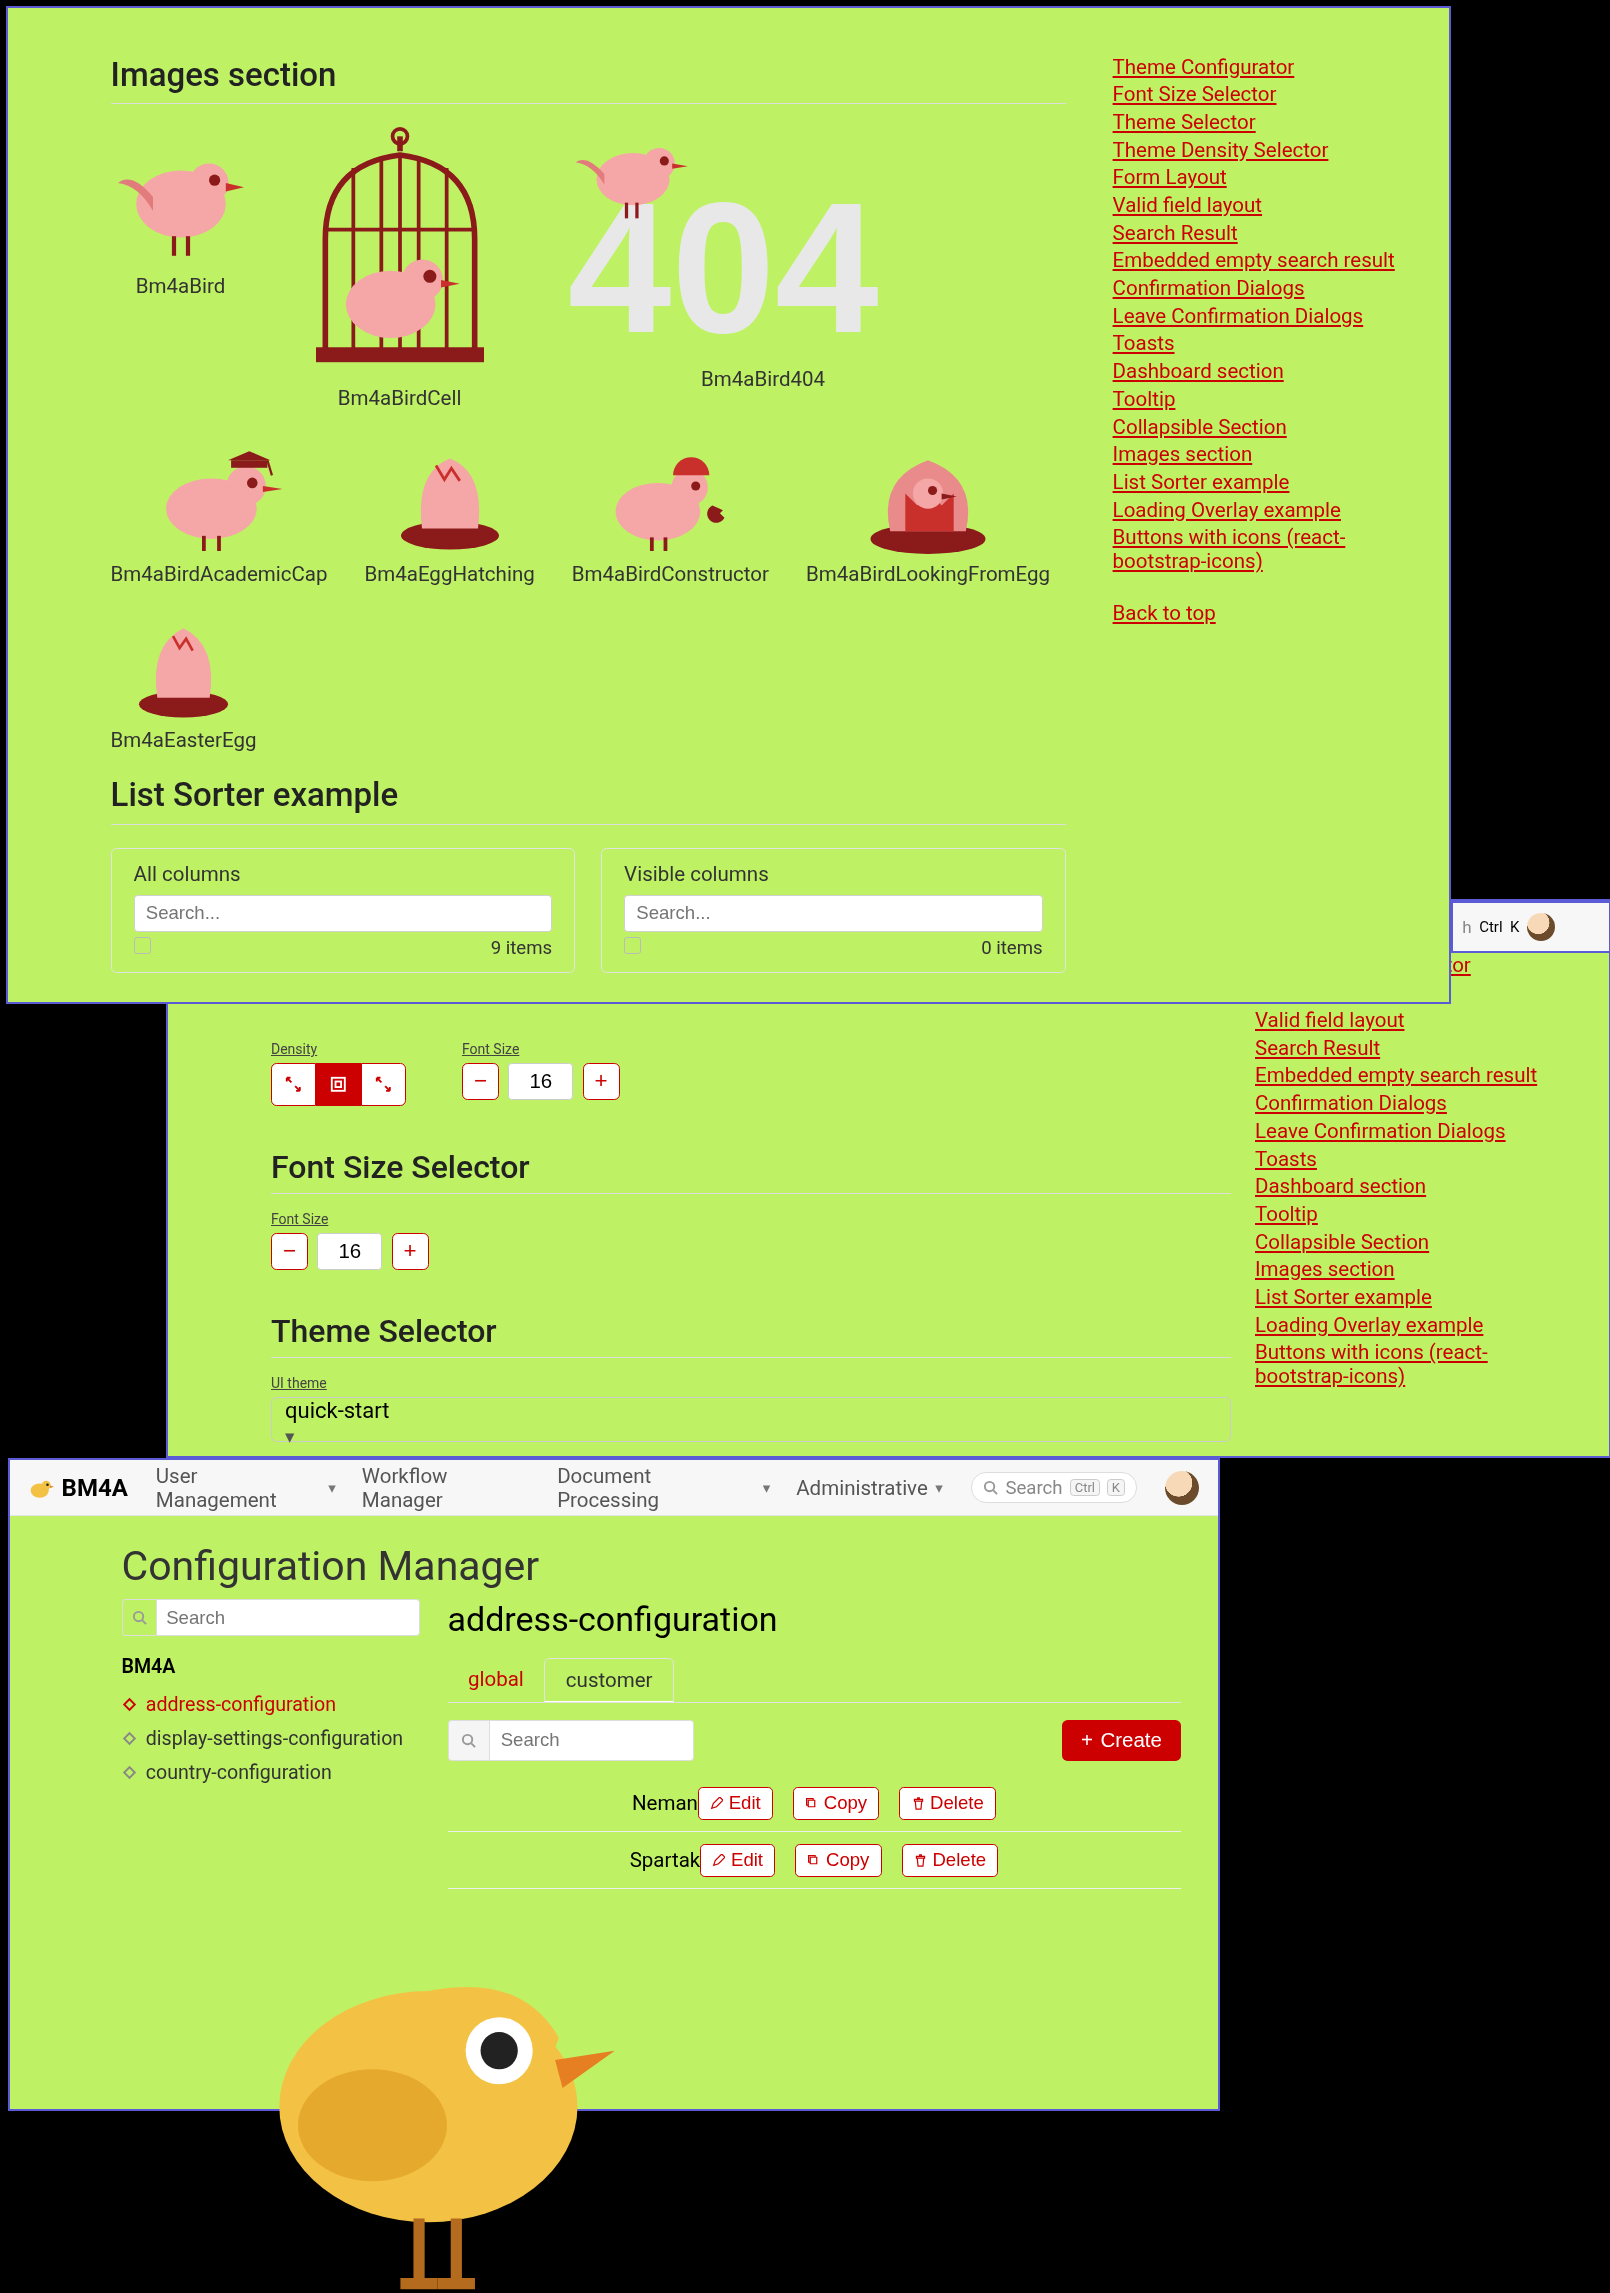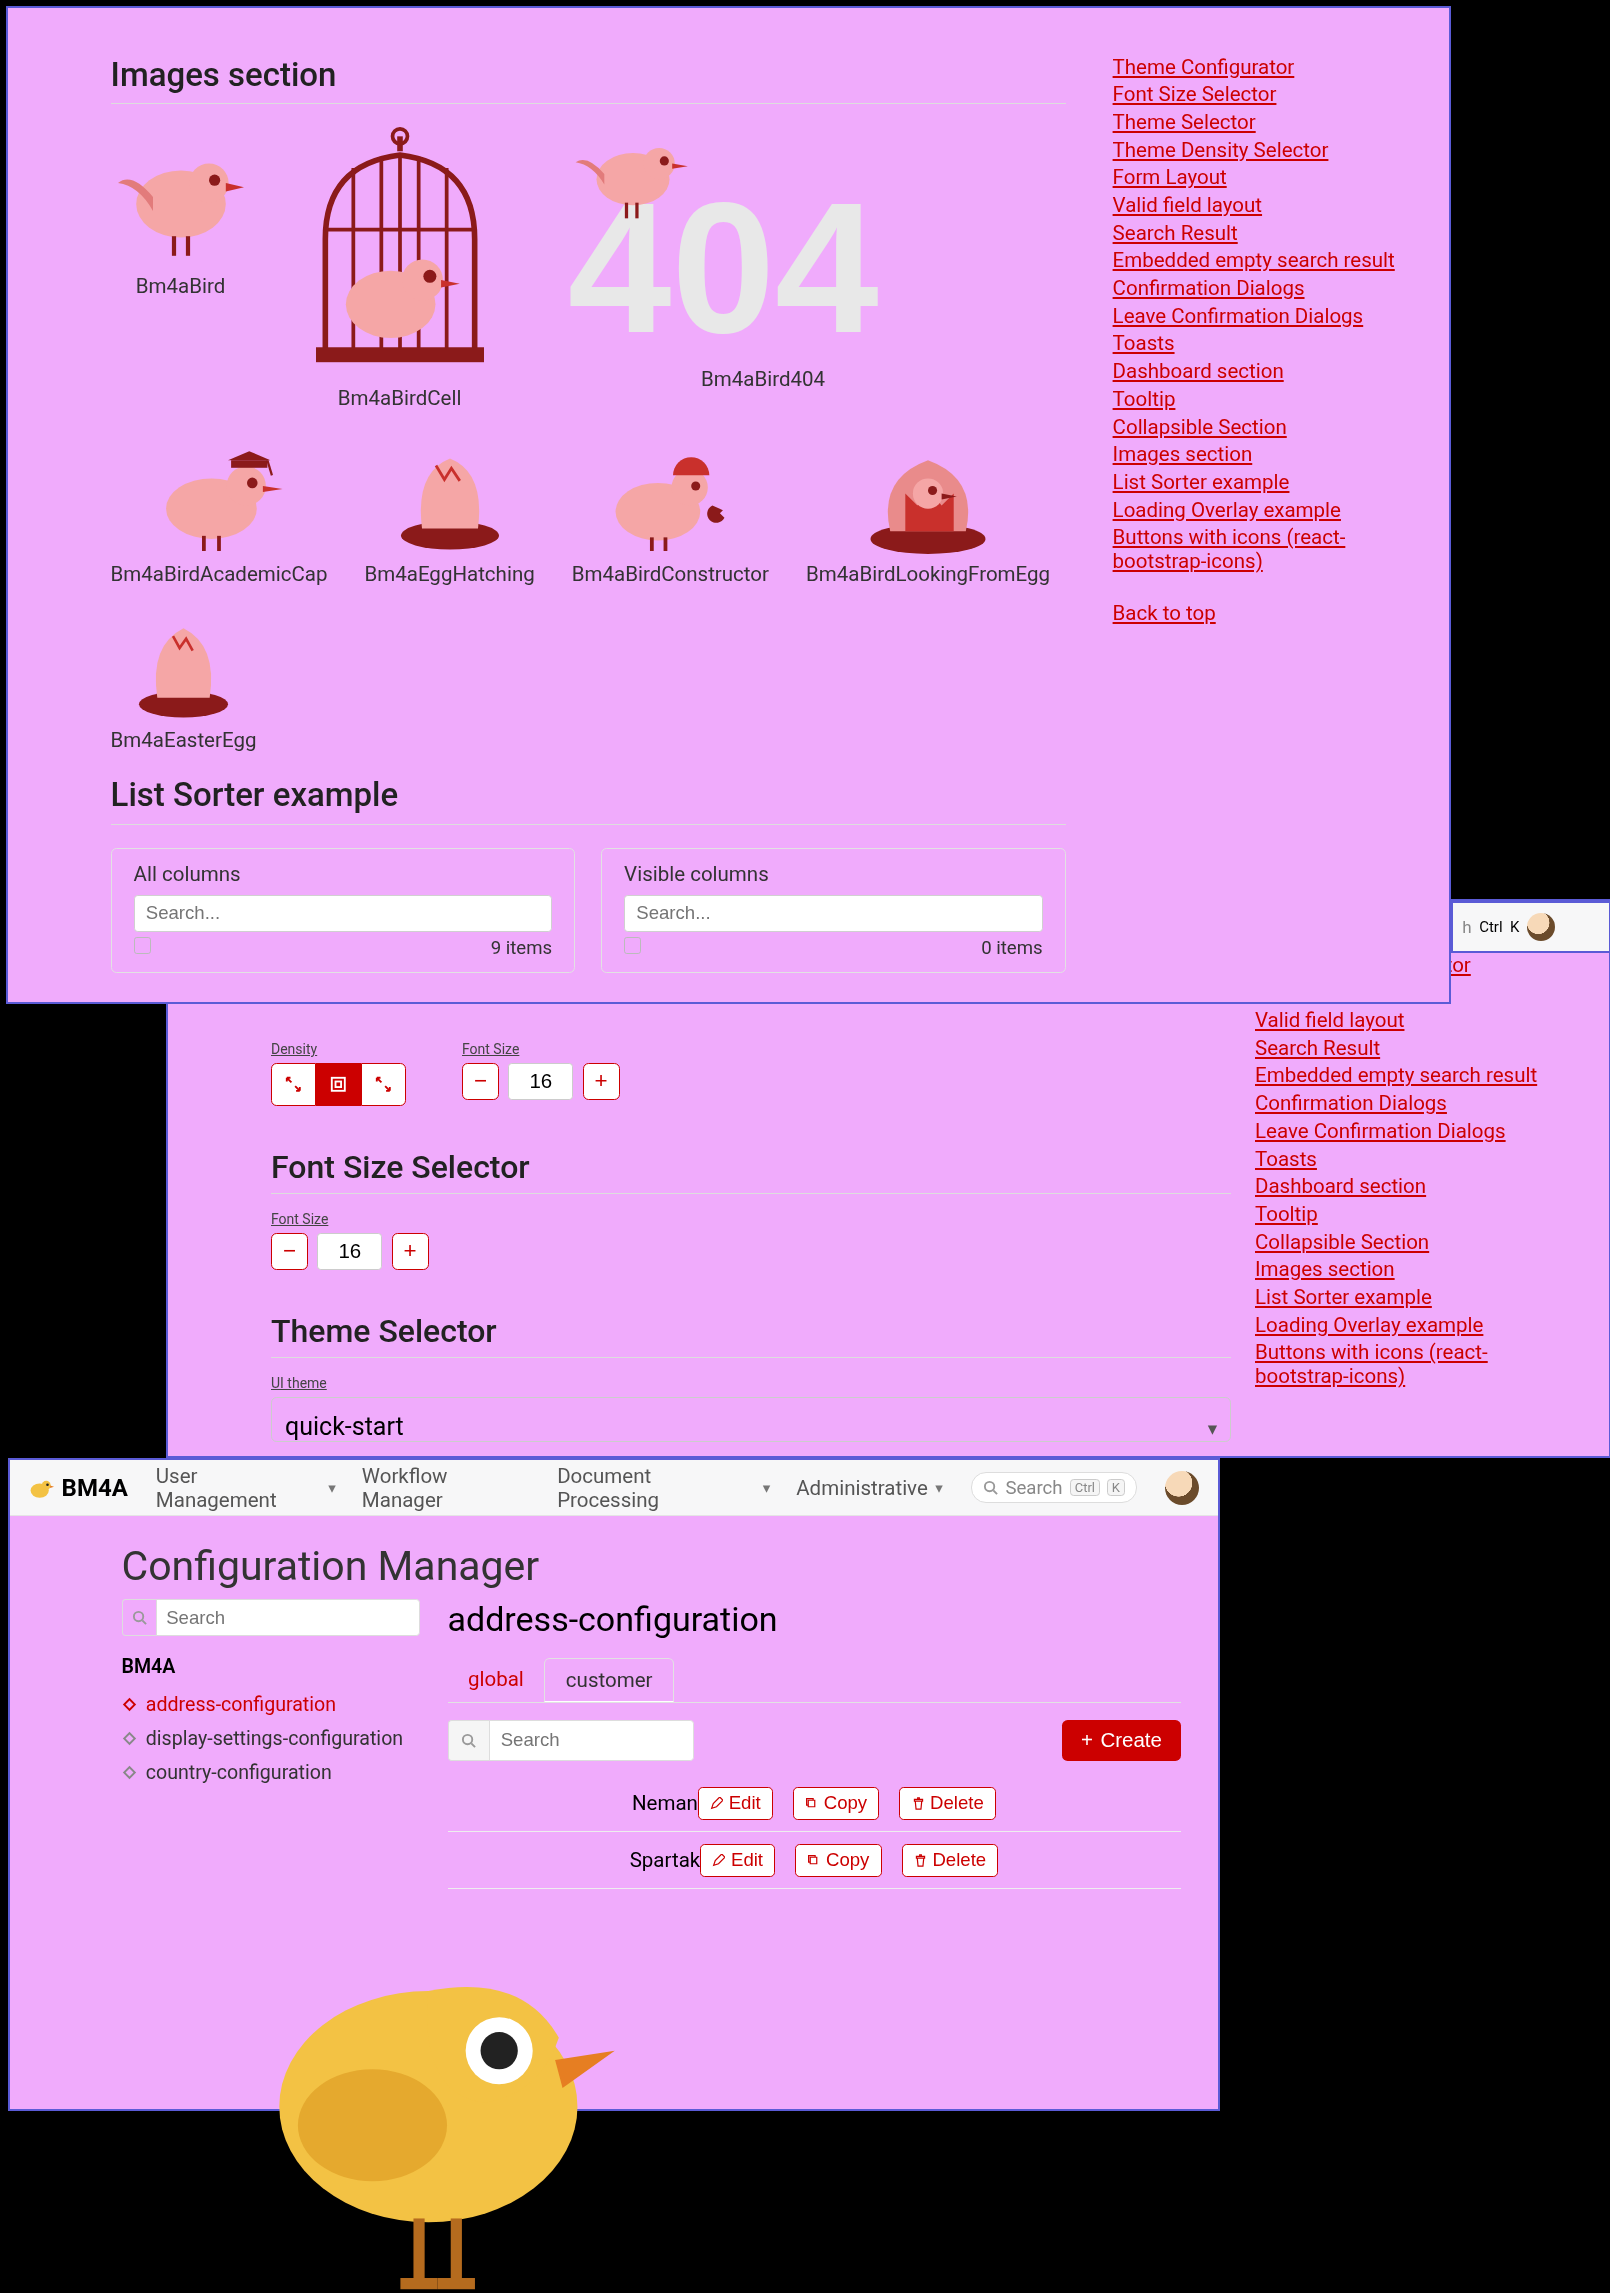--- a/index.html
+++ b/index.html
@@ -1,19 +1,19 @@
 <!DOCTYPE html>
 <html style="font-size:15px"><head>
 <meta charset="utf-8">
 <style>
   * { box-sizing: border-box; margin: 0; padding: 0; }
   body { font-family: -apple-system, "Segoe UI", Roboto, Arial, sans-serif; background: #000; width: 1611px; height: 2293px; position: relative; overflow: hidden; }
   a { text-decoration: underline; }
 
-  .panel { position: absolute; background: #f0abfc; border: 2.8px solid #5b5bd6; }
+  .panel { position: absolute; background: #bef264; border: 2.8px solid #5b5bd6; }
 
   
   .p1 { left: 5.6px; top: 5.6px; width: 1445px; height: 998px; padding: 47px 47px 0 103px; }
   .p1 h2 { font-size: 33px; font-weight: 500; color: #222; border-bottom: 0.9px solid #ddd; padding-bottom: 9.3px; margin-bottom: 23px; }
   .p1 .body { display: flex; gap: 47px; }
   .p1 .imgs { flex: 1; }
   .p1 .row { display: flex; flex-wrap: wrap; gap: 28px 37px; margin-bottom: 23px; }
   .p1 .card { text-align: center; }
   .p1 .card svg { display: block; margin: 0 auto 7.5px; }
   .p1 .cap { font-size: 20.5px; color: #333; }
@@ -38,21 +38,21 @@
   .p2 .grp { display: flex; gap: 56px; margin-bottom: 28px; }
   .p2 .btns { display: flex; }
   .p2 .dbtn { width:45px; height:43px; border:1.9px solid #cc0000; background:#fff; color:#cc0000; display:flex; align-items:center; justify-content:center; font-size:20.5px; }
   .p2 .dbtn.active { background:#cc0000; color:#fff; }
   .p2 .dbtn:first-child { border-radius:5.6px 0 0 5.6px; }
   .p2 .dbtn:last-child { border-radius:0 5.6px 5.6px 0; }
   .p2 .stepper { display:flex; align-items:center; gap:9.3px;}
   .p2 .pm { width:37px; height:37px; border:1.9px solid #cc0000; border-radius:5.6px; color:#cc0000; background:#fff; font-size:22.4px; display:flex; align-items:center; justify-content:center; }
   .p2 .val { width:65px; height:37px; border:0.9px solid #ccc; border-radius:3.7px; text-align:center; font-size:20.5px; }
   .p2 h2 { font-size: 32px; font-weight: 500; color:#222; margin: 42px 0 17px; border-bottom:0.9px solid #ddd; padding-bottom:7.5px; max-width: 960px; }
-  .p2 .sel { width:960px; height:45px; border:0.9px solid #ccc; border-radius:5.6px; padding:0 13px; font-size:25px; display:flex; align-items:flex-end; justify-content:space-between; }
+  .p2 .sel { width:960px; height:45px; border:0.9px solid #ccc; border-radius:5.6px; padding:0 13px; font-size:22px; display:flex; align-items:flex-start; justify-content:space-between;flex-direction:column; }
 
   
   .p3 { left: 7.5px; top: 1458px; width: 1212px; height: 653px; z-index: 5; }
   .p3 .top { height:56px; background:#f7f7f8; border-bottom:0.9px solid #e5e5e5; display:flex; align-items:center; padding:0 18.6px; gap:28px; }
   .p3 .brand { font-weight:700; font-size:24px; display:flex; align-items:center; gap:7.5px; }
   .p3 .nav { display:flex; gap:26px; font-size:20.5px; color:#555; flex:1; }
   .p3 .nav span { display:flex; align-items:center; gap:3.7px; }
   .p3 .top .search { background:#fff; border:0.9px solid #ddd; border-radius:15px; padding:3.7px 11.2px; font-size:18.6px; color:#888; display:flex; align-items:center; gap:7.5px;}
   .p3 .kbd { border:0.9px solid #ccc; border-radius:3.7px; padding:0 3.7px; font-size:13px; background:#f5f5f5; color:#888; }
   .p3 .avatar { width:34px; height:34px; border-radius:50%; background: radial-gradient(circle at 40% 35%, #f7d9b8 45%, #6b4b2b 46%); }

